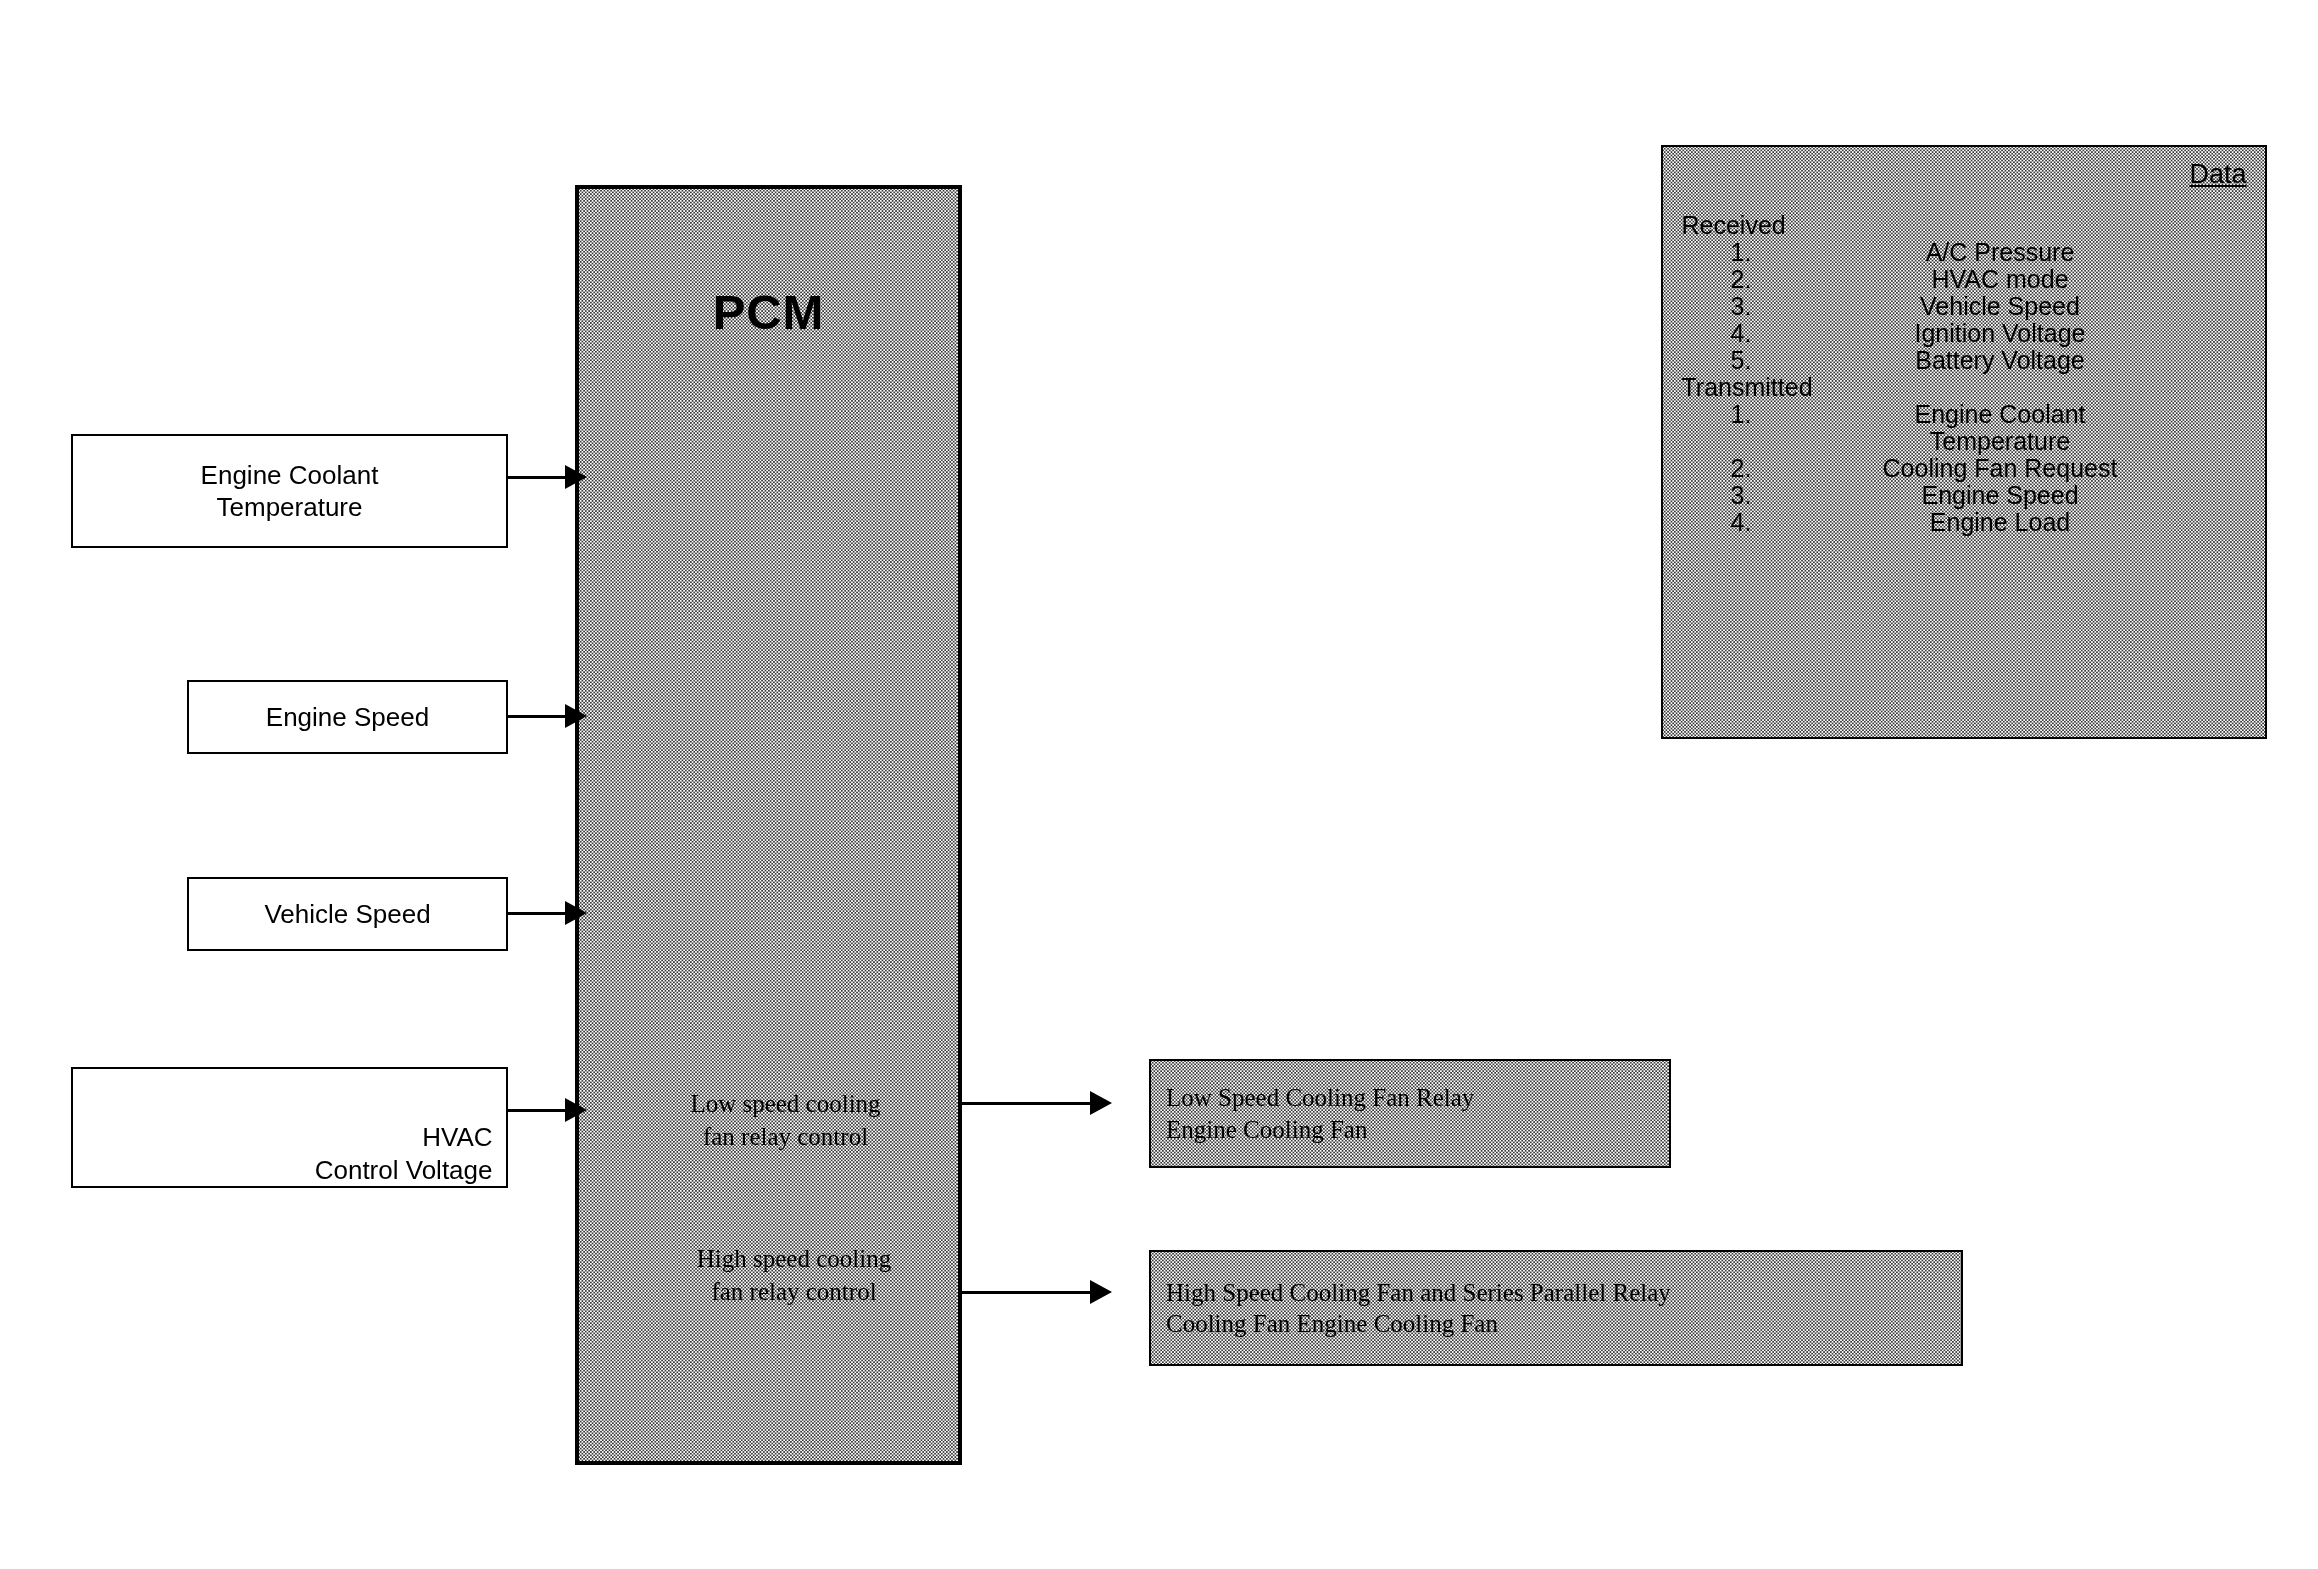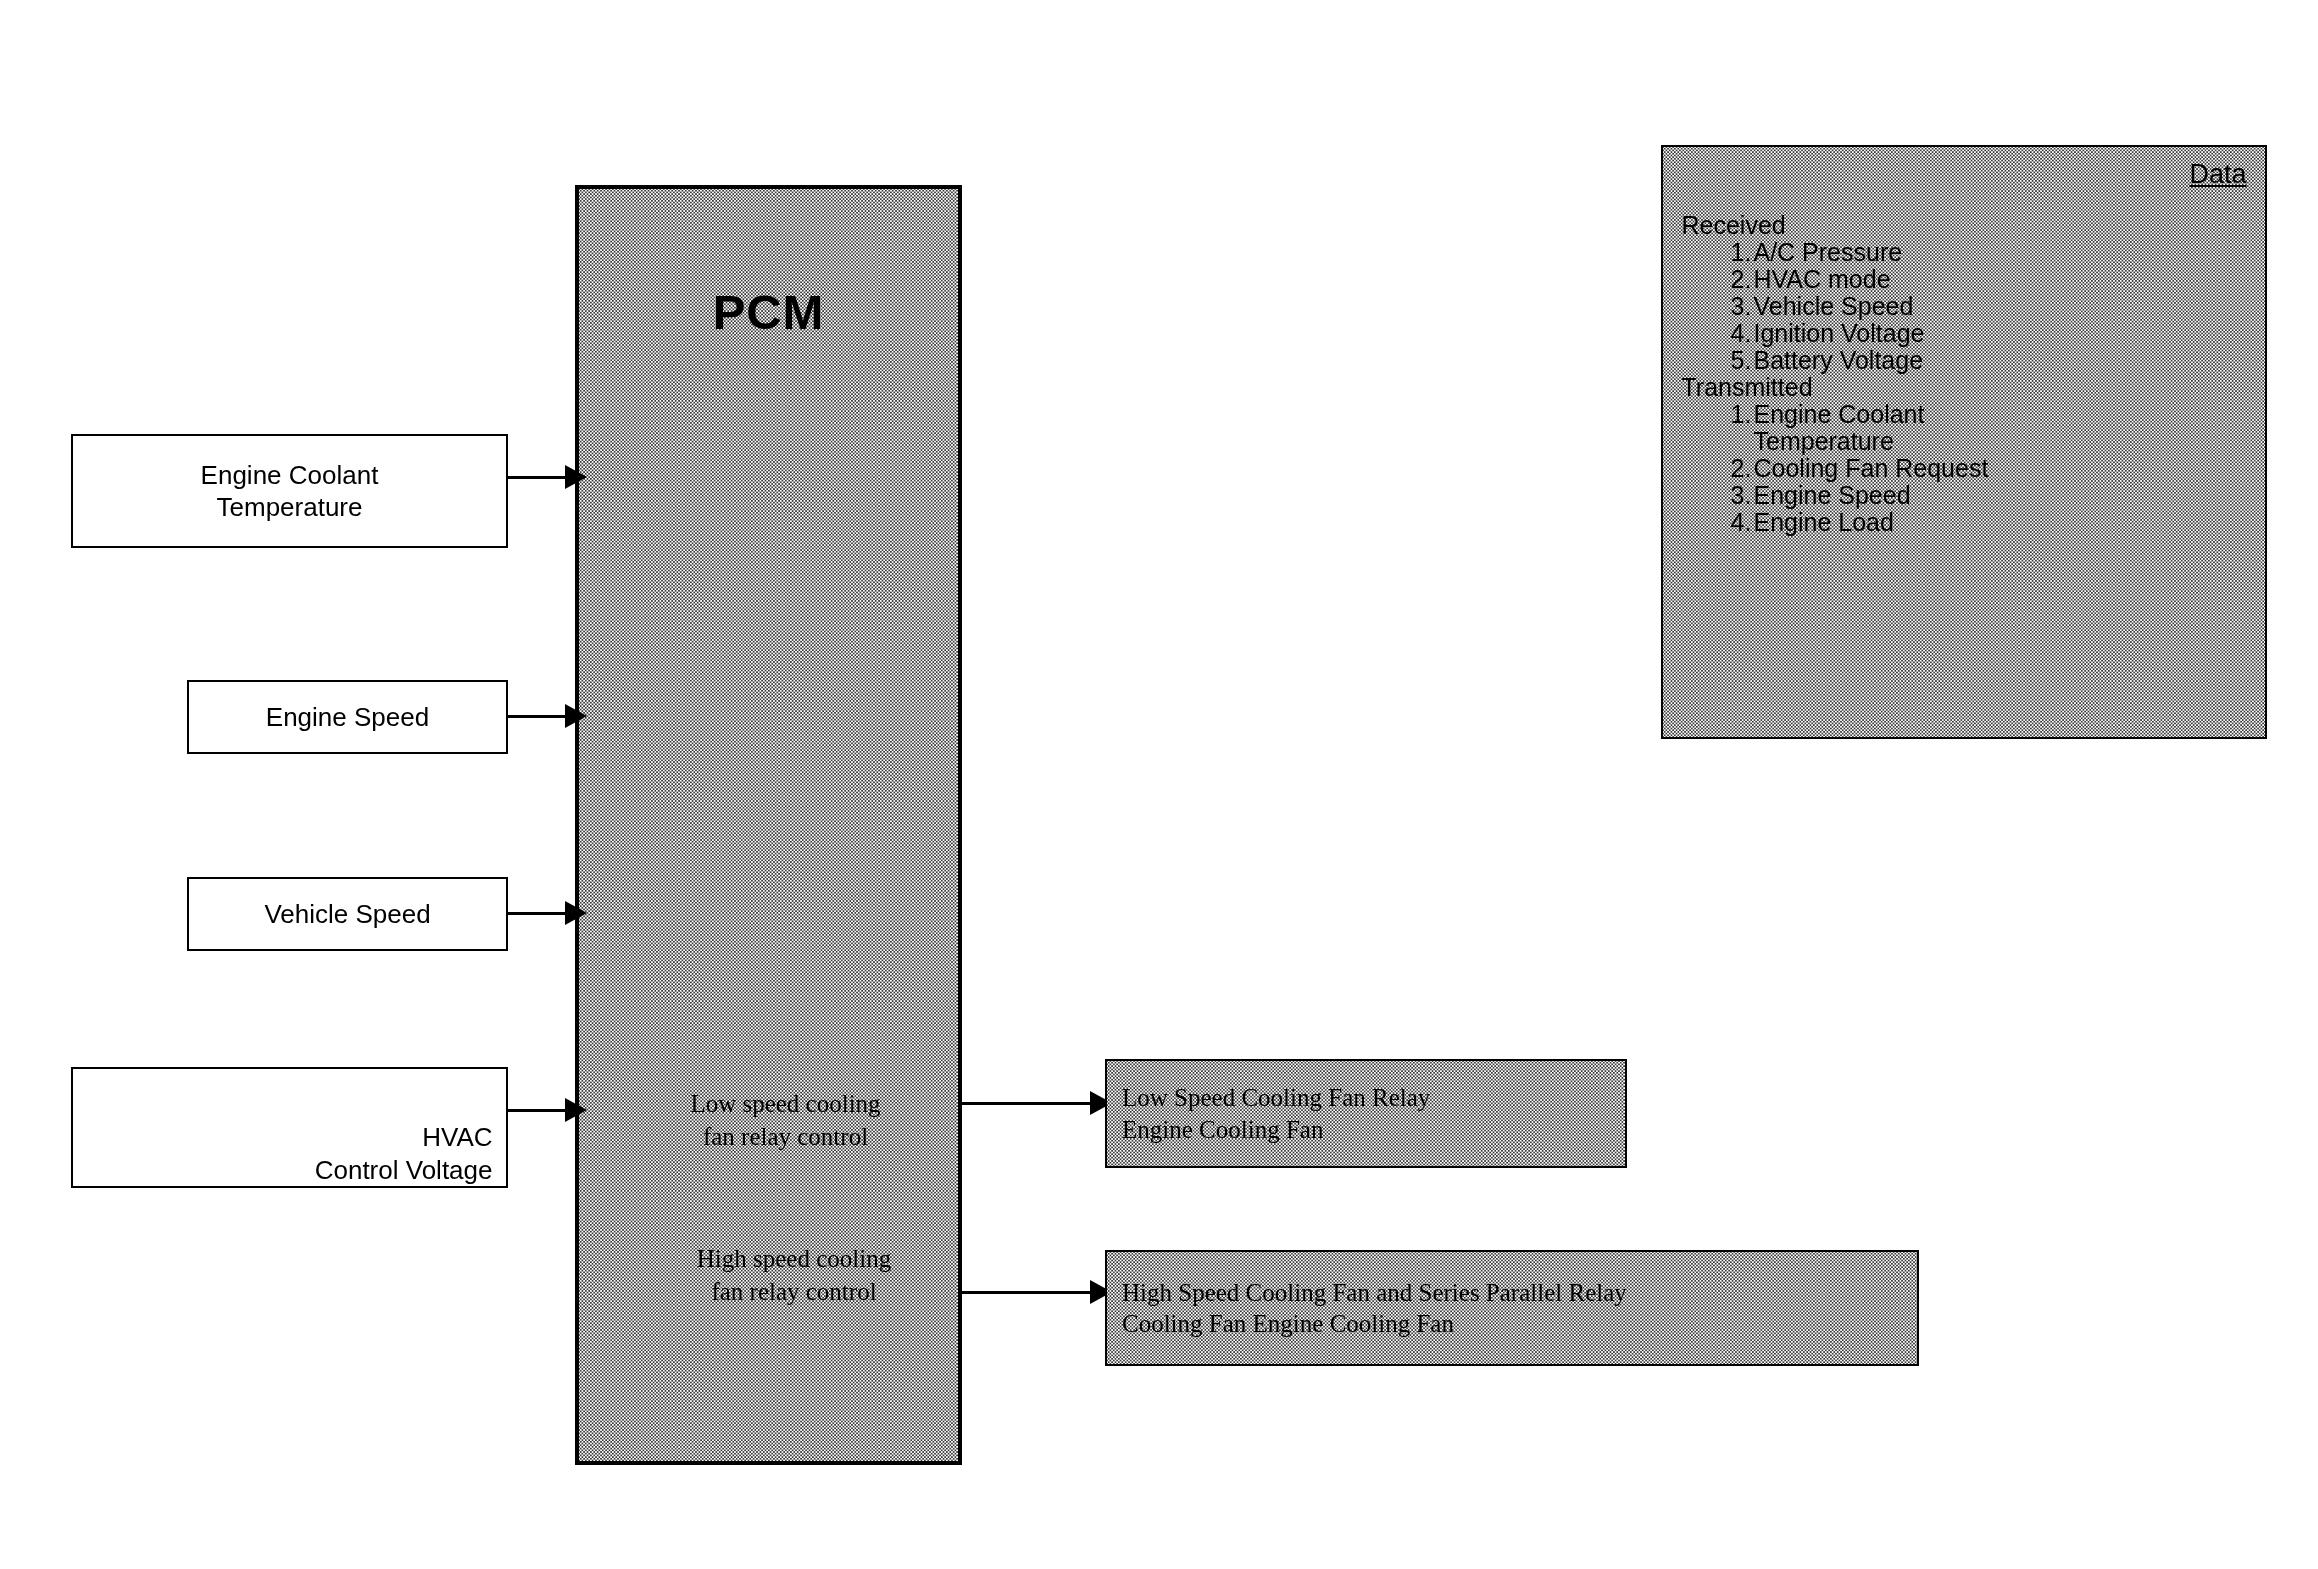--- a/index.html
+++ b/index.html
@@ -58,20 +58,21 @@
     color: #000000;
     padding: 0 11.8px;
   }
   .input-label.right {
     justify-content: flex-end;
     text-align: right;
     padding-right: 13.5px;
   }
   .serif {
     font-family: "Liberation Serif", serif;
+    margin-left: 44px;
   }
   .out-box {
     justify-content: flex-start;
     text-align: left;
     padding-left: 15px;
     font-size: 25px;
   }
   .inner-label {
     position: absolute;
     text-align: center;
@@ -122,20 +123,21 @@
     display: flex;
     line-height: 1.08;
   }
   .data-list li .num {
     width: 72px;
     padding-left: 49px;
     box-sizing: border-box;
   }
   .data-list li .txt {
     flex: 1;
+    text-align: center;
   }
 </style>
 </head>
 <body>
 
 <div id="canvas">
 
   <div class="box stipple pcm-box" style="left:575px; top:145px; width:387px; height:1280px;margin-top:40px;">
     <div class="pcm-title">PCM</div>
   </div>

